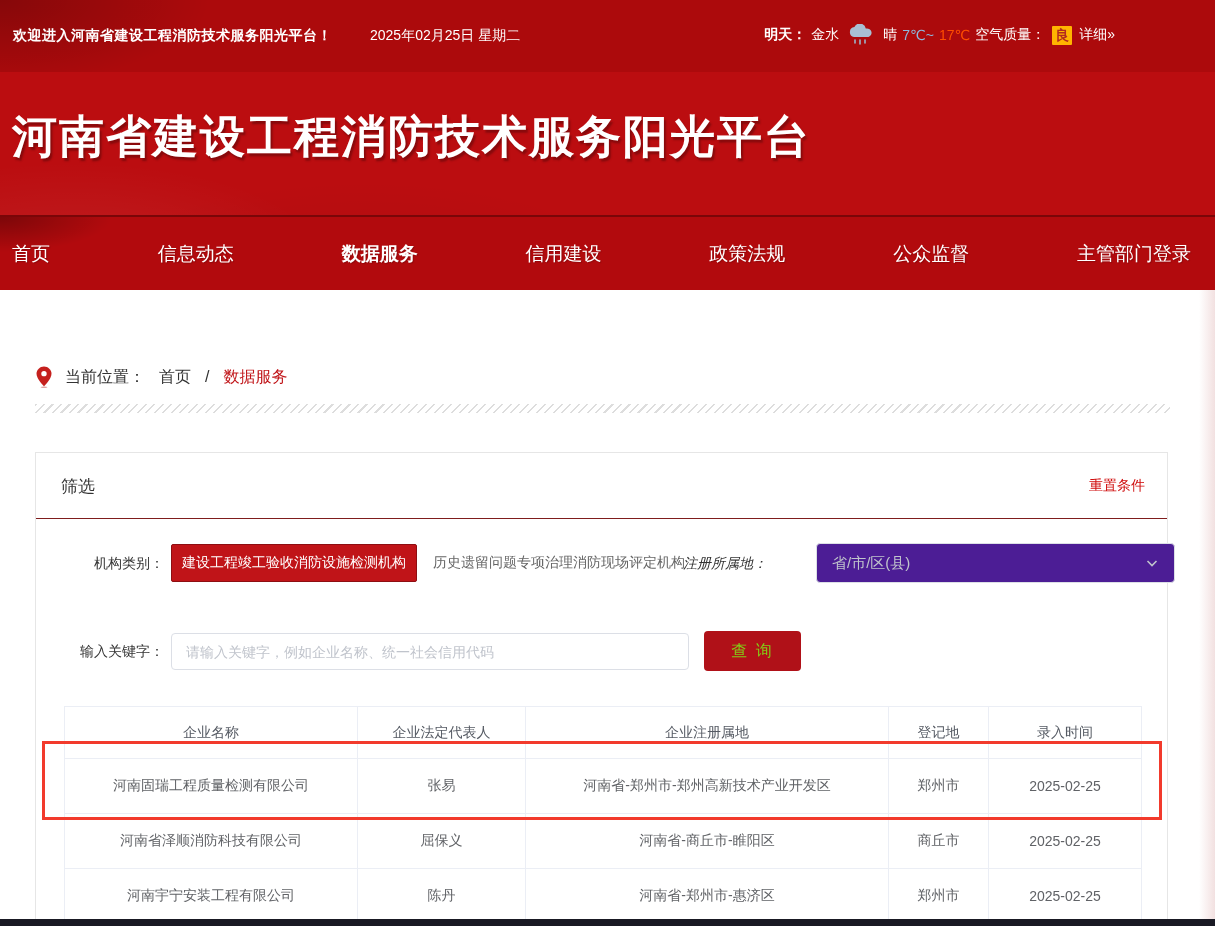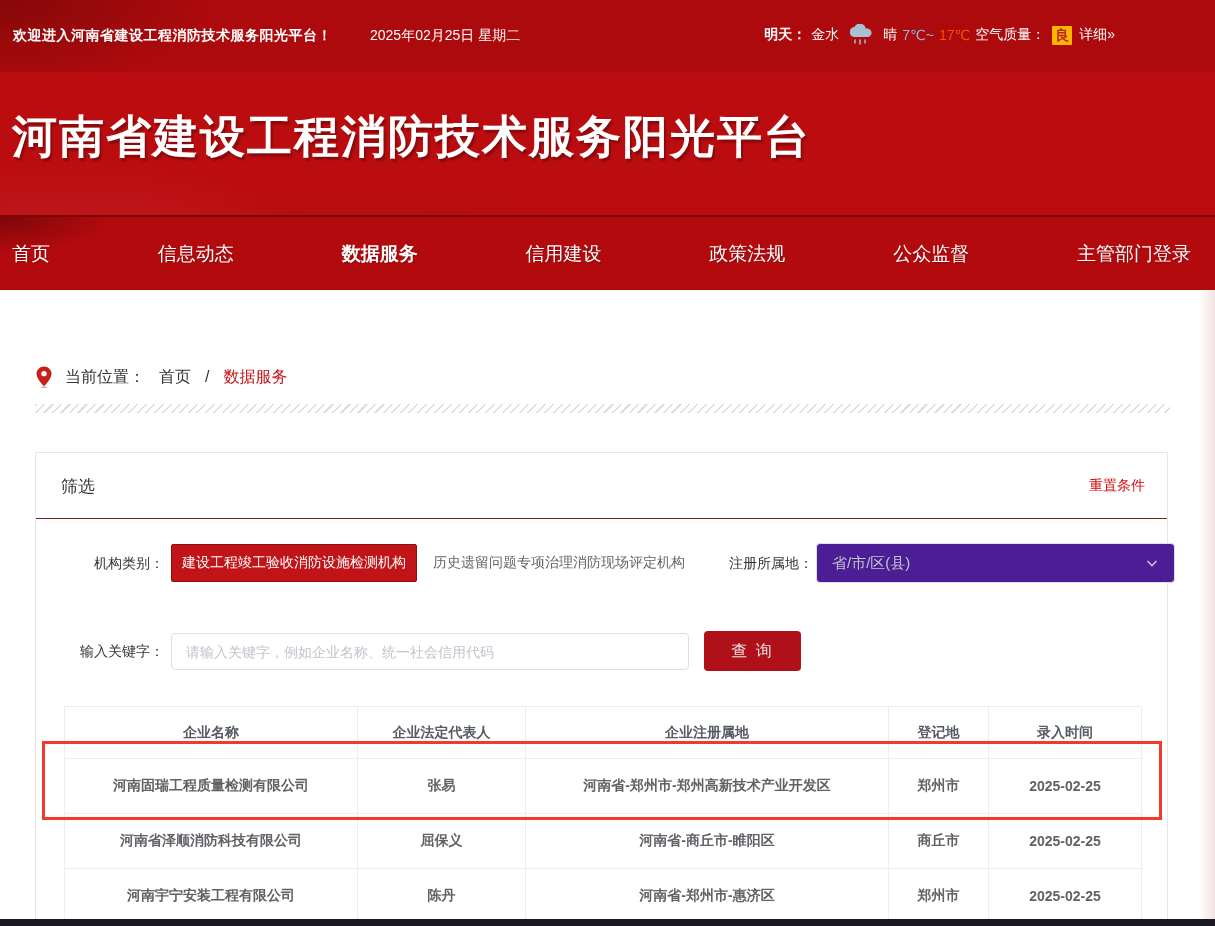--- a/index.html
+++ b/index.html
@@ -77,44 +77,44 @@
   .filter-row{position:absolute;left:0;right:0;height:42px;}
   .row-category{top:89px;}
   .row-keyword{top:177px;}
   .f-label{position:absolute;left:28px;width:100px;text-align:right;font-size:14px;color:#333;line-height:42px;white-space:nowrap;}
   .cat-options{position:absolute;left:135px;top:0;height:42px;display:flex;align-items:center;gap:16px;}
   .cat-option{font-size:14px;color:#666;cursor:pointer;white-space:nowrap;}
   .cat-option.active{
     background:var(--accent-red);color:#fff;border:1px solid #8e0e12;
     padding:9px 10px;border-radius:2px;
   }
-  .region-label{position:absolute;left:647px;width:130px;text-align:right;font-size:14px;color:#333;line-height:42px;}
+  .region-label{position:absolute;left:647px;width:130px;text-align:left;font-size:14px;color:#333;line-height:42px;font-style:italic;}
   .region-select{
     position:absolute;left:780px;top:1px;width:359px;height:40px;
     border:1px solid #dcdfe6;border-radius:4px;background:#4c1d95;cursor:pointer;
     display:flex;align-items:center;padding:0 15px;
   }
   .region-placeholder{color:#c0c4cc;font-size:15px;flex:1;}
   .chevron{width:14px;height:14px;}
   .keyword-input{
     position:absolute;left:135px;top:3px;width:518px;height:37px;
     border:1px solid #dcdfe6;border-radius:4px;padding:0 14px;font-size:14px;color:#333;outline:none;
     font-family:"Liberation Sans","DejaVu Sans",sans-serif;
   }
   .keyword-input::placeholder{color:#c0c4cc;}
   .search-btn{
     position:absolute;left:668px;top:1px;width:97px;height:40px;
-    background:#b01118;color:#e5e5e5;font-size:16px;border:none;border-radius:4px;cursor:pointer;
+    background:#b01118;color:#84cc16;font-size:16px;border:none;border-radius:4px;cursor:pointer;
     letter-spacing:2px;font-family:"Liberation Sans","DejaVu Sans",sans-serif;
   }
   
   .table-wrap{position:absolute;left:28px;top:253px;}
   table{border-collapse:collapse;table-layout:fixed;width:1077px;background:#fff;}
   th,td{
-    border:1px solid #ebeef5;text-align:center;font-size:14px;font-weight:700;
+    border:1px solid #ebeef5;text-align:center;font-size:14px;font-weight:400;
     white-space:nowrap;overflow:hidden;
   }
   th{height:52px;color:#555a63;}
   td{height:55px;color:#606266;}
   
   .highlight-box{
     position:absolute;left:42px;top:741px;width:1120px;height:79px;
     border:3px solid var(--highlight-red);pointer-events:none;z-index:5;
   }
   .right-fade{

